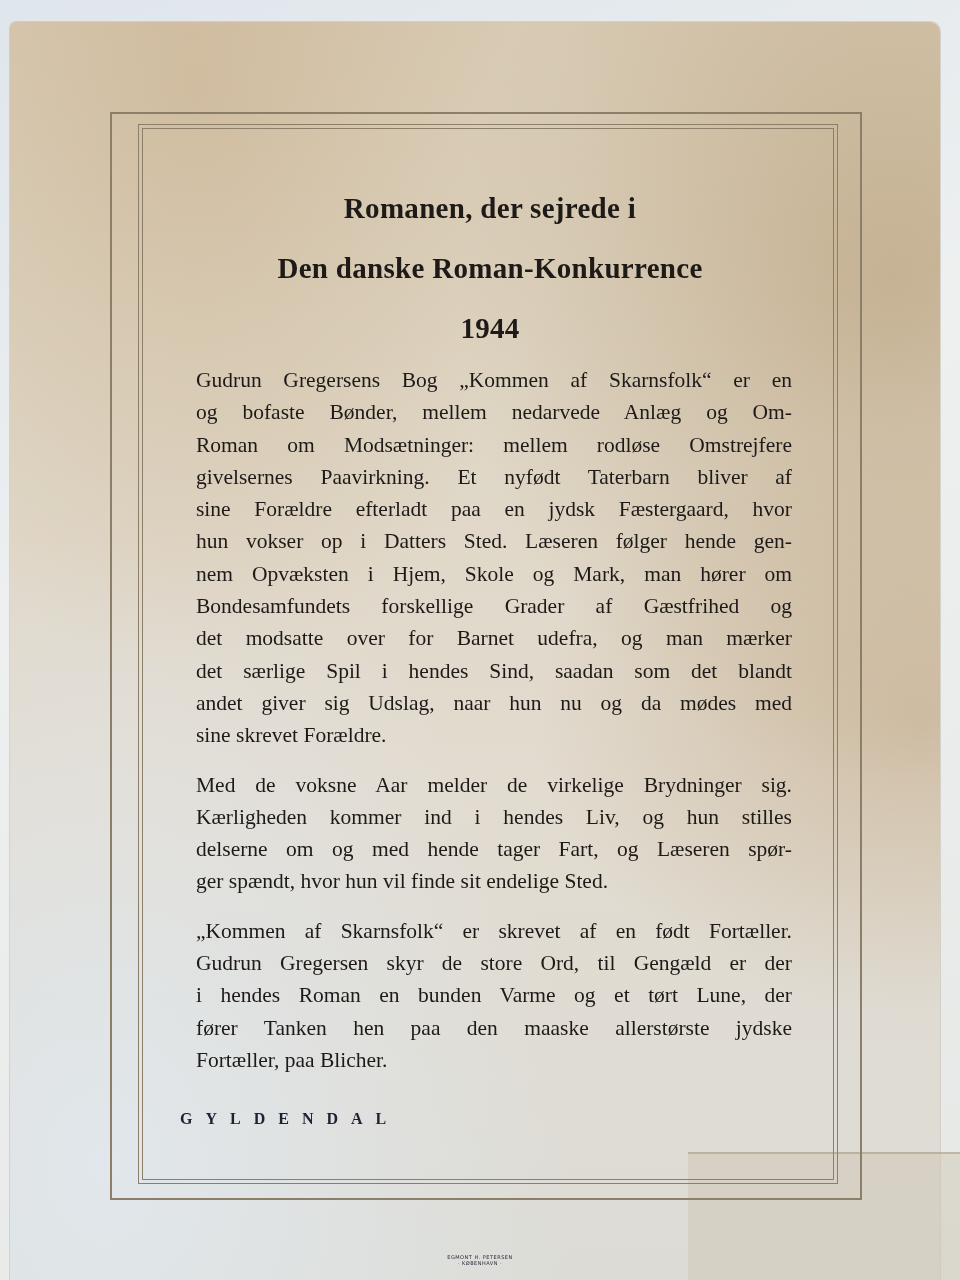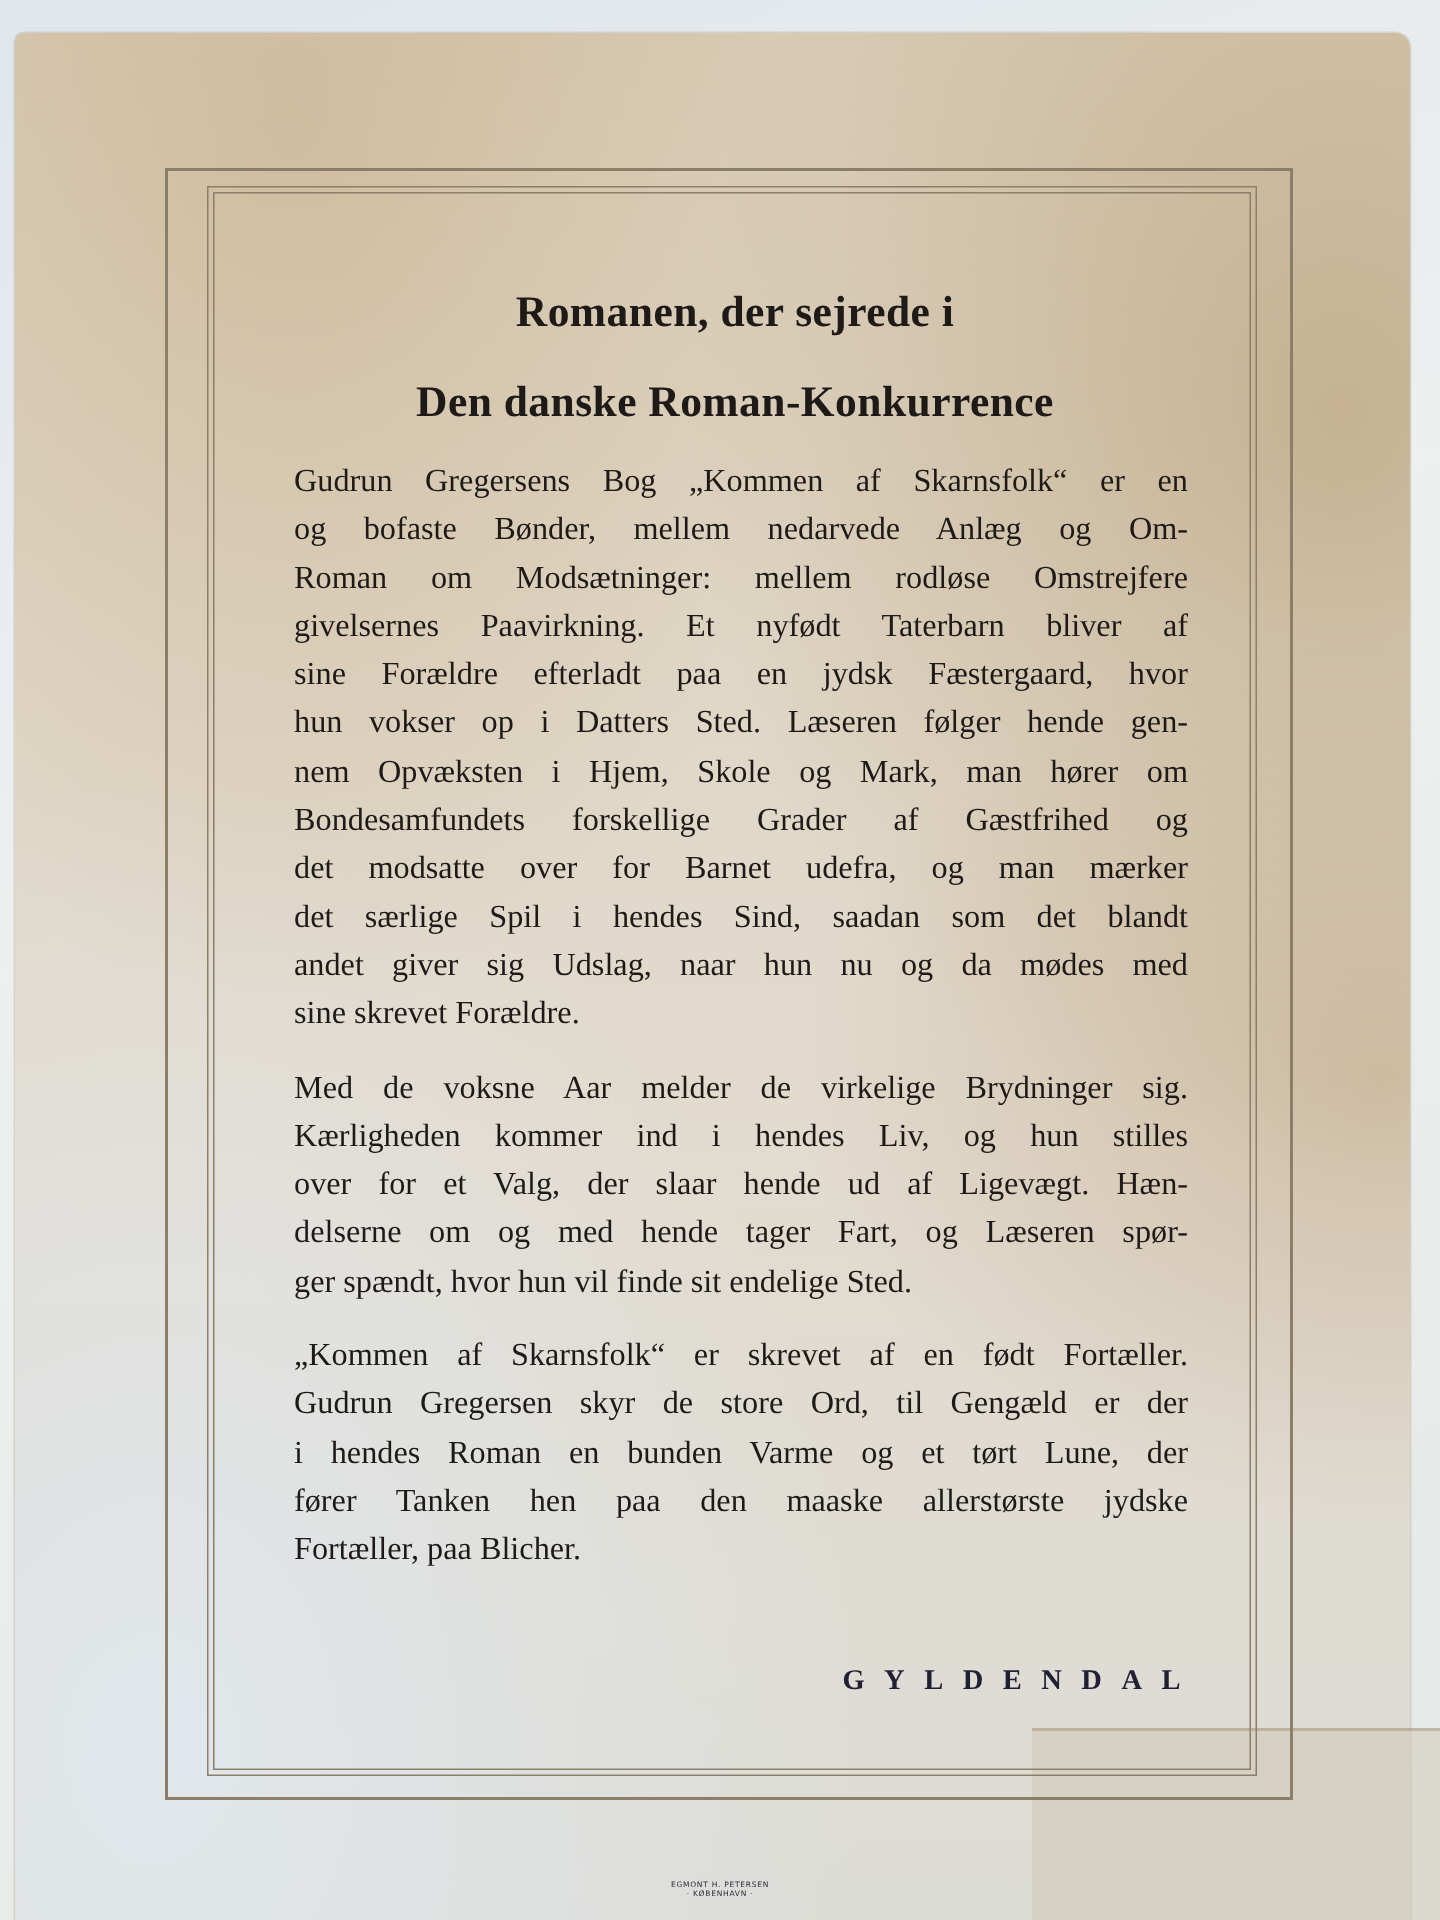--- a/index.html
+++ b/index.html
@@ -46,21 +46,21 @@
   }
   .title div { margin: 12px; }
   .para {
     font-size: 21.5px; line-height: 32.3px; text-align: justify;
     margin: 0 0 17px 0; padding: 0 8px 0 16px;
   }
   .para .line { display: block; text-align: justify; text-align-last: justify; white-space: nowrap; }
   .para .line.last { text-align-last: left; }
   .publisher {
     position: absolute; left: 180px; top: 1110px; width: 620px;
-    text-align: right; font-weight: bold; font-size: 19px;
+    text-align: left; font-weight: bold; font-size: 16px;
     letter-spacing: 13px; color: #1f2035;
   }
   .printer {
     position: absolute; left: 420px; top: 1254px; width: 120px;
     text-align: center; font-family: "DejaVu Sans", sans-serif;
     font-size: 5px; line-height: 6px; color: #2a2a3a; letter-spacing: 0.5px;
   }
 </style>
 </head>
 <body>
@@ -69,41 +69,41 @@
 <div class="tape"></div>
 
 <div class="frame-outer"></div>
 <div class="frame-inner"></div>
 <div class="frame-inner2"></div>
 
 <div class="content">
   <div class="title">
     <div>Romanen, der sejrede i</div>
     <div>Den danske Roman-Konkurrence</div>
+    <div>1944</div>
   </div>
 
   <div class="para">
     <span class="line">Gudrun Gregersens Bog „Kommen af Skarnsfolk“ er en</span>
     <span class="line">og bofaste Bønder, mellem nedarvede Anlæg og Om-</span>
     <span class="line">Roman om Modsætninger: mellem rodløse Omstrejfere</span>
     <span class="line">givelsernes Paavirkning. Et nyfødt Taterbarn bliver af</span>
     <span class="line">sine Forældre efterladt paa en jydsk Fæstergaard, hvor</span>
     <span class="line">hun vokser op i Datters Sted. Læseren følger hende gen-</span>
     <span class="line">nem Opvæksten i Hjem, Skole og Mark, man hører om</span>
     <span class="line">Bondesamfundets forskellige Grader af Gæstfrihed og</span>
     <span class="line">det modsatte over for Barnet udefra, og man mærker</span>
     <span class="line">det særlige Spil i hendes Sind, saadan som det blandt</span>
     <span class="line">andet giver sig Udslag, naar hun nu og da mødes med</span>
     <span class="line last">sine skrevet Forældre.</span>
   </div>
 
   <div class="para">
     <span class="line">Med de voksne Aar melder de virkelige Brydninger sig.</span>
     <span class="line">Kærligheden kommer ind i hendes Liv, og hun stilles</span>
-    <span class="line">over for et Valg, der slaar hende ud af Ligevægt. Hæn-</span>
     <span class="line">delserne om og med hende tager Fart, og Læseren spør-</span>
     <span class="line last">ger spændt, hvor hun vil finde sit endelige Sted.</span>
   </div>
 
   <div class="para">
     <span class="line">„Kommen af Skarnsfolk“ er skrevet af en født Fortæller.</span>
     <span class="line">Gudrun Gregersen skyr de store Ord, til Gengæld er der</span>
     <span class="line">i hendes Roman en bunden Varme og et tørt Lune, der</span>
     <span class="line">fører Tanken hen paa den maaske allerstørste jydske</span>
     <span class="line last">Fortæller, paa Blicher.</span>

